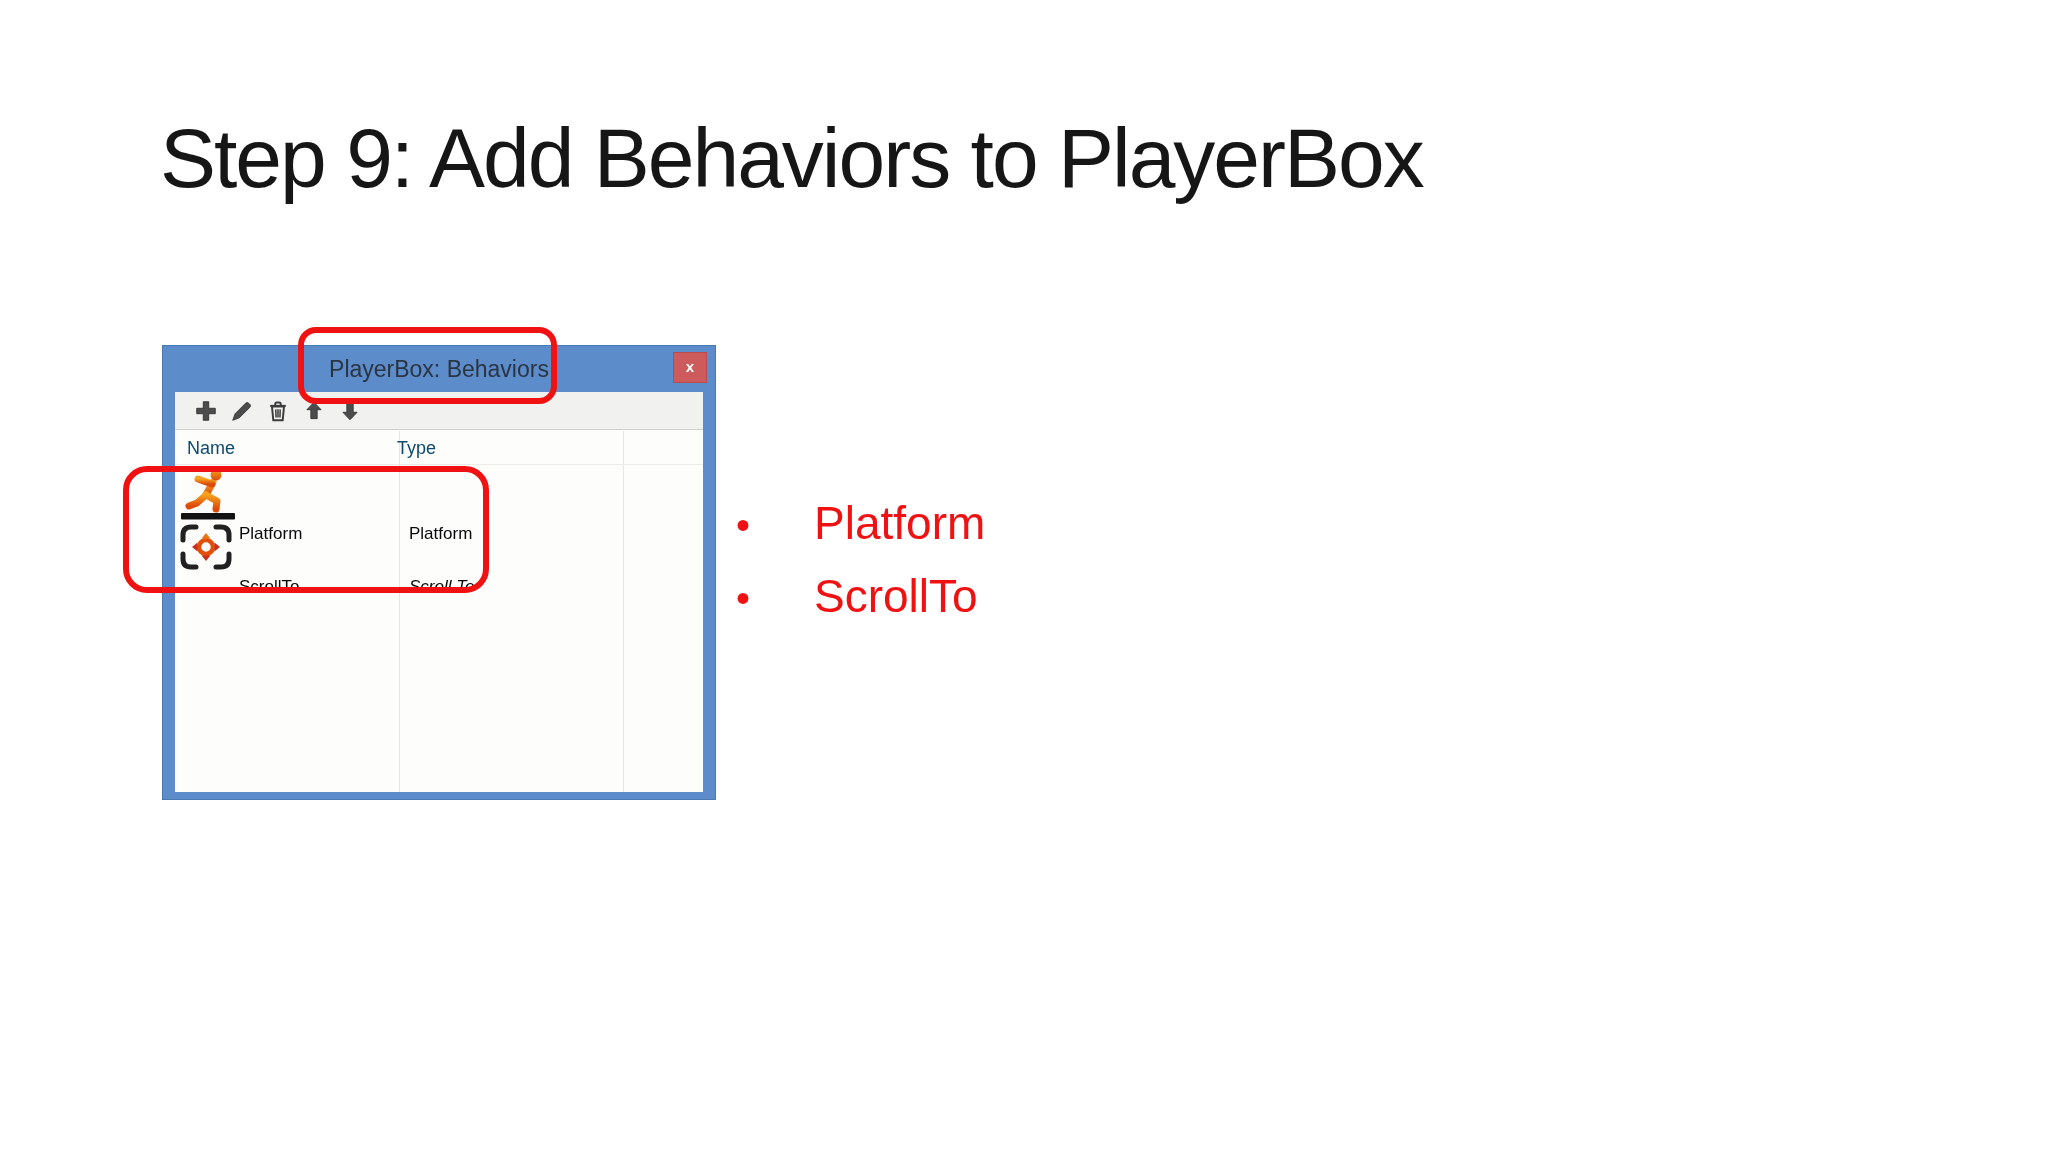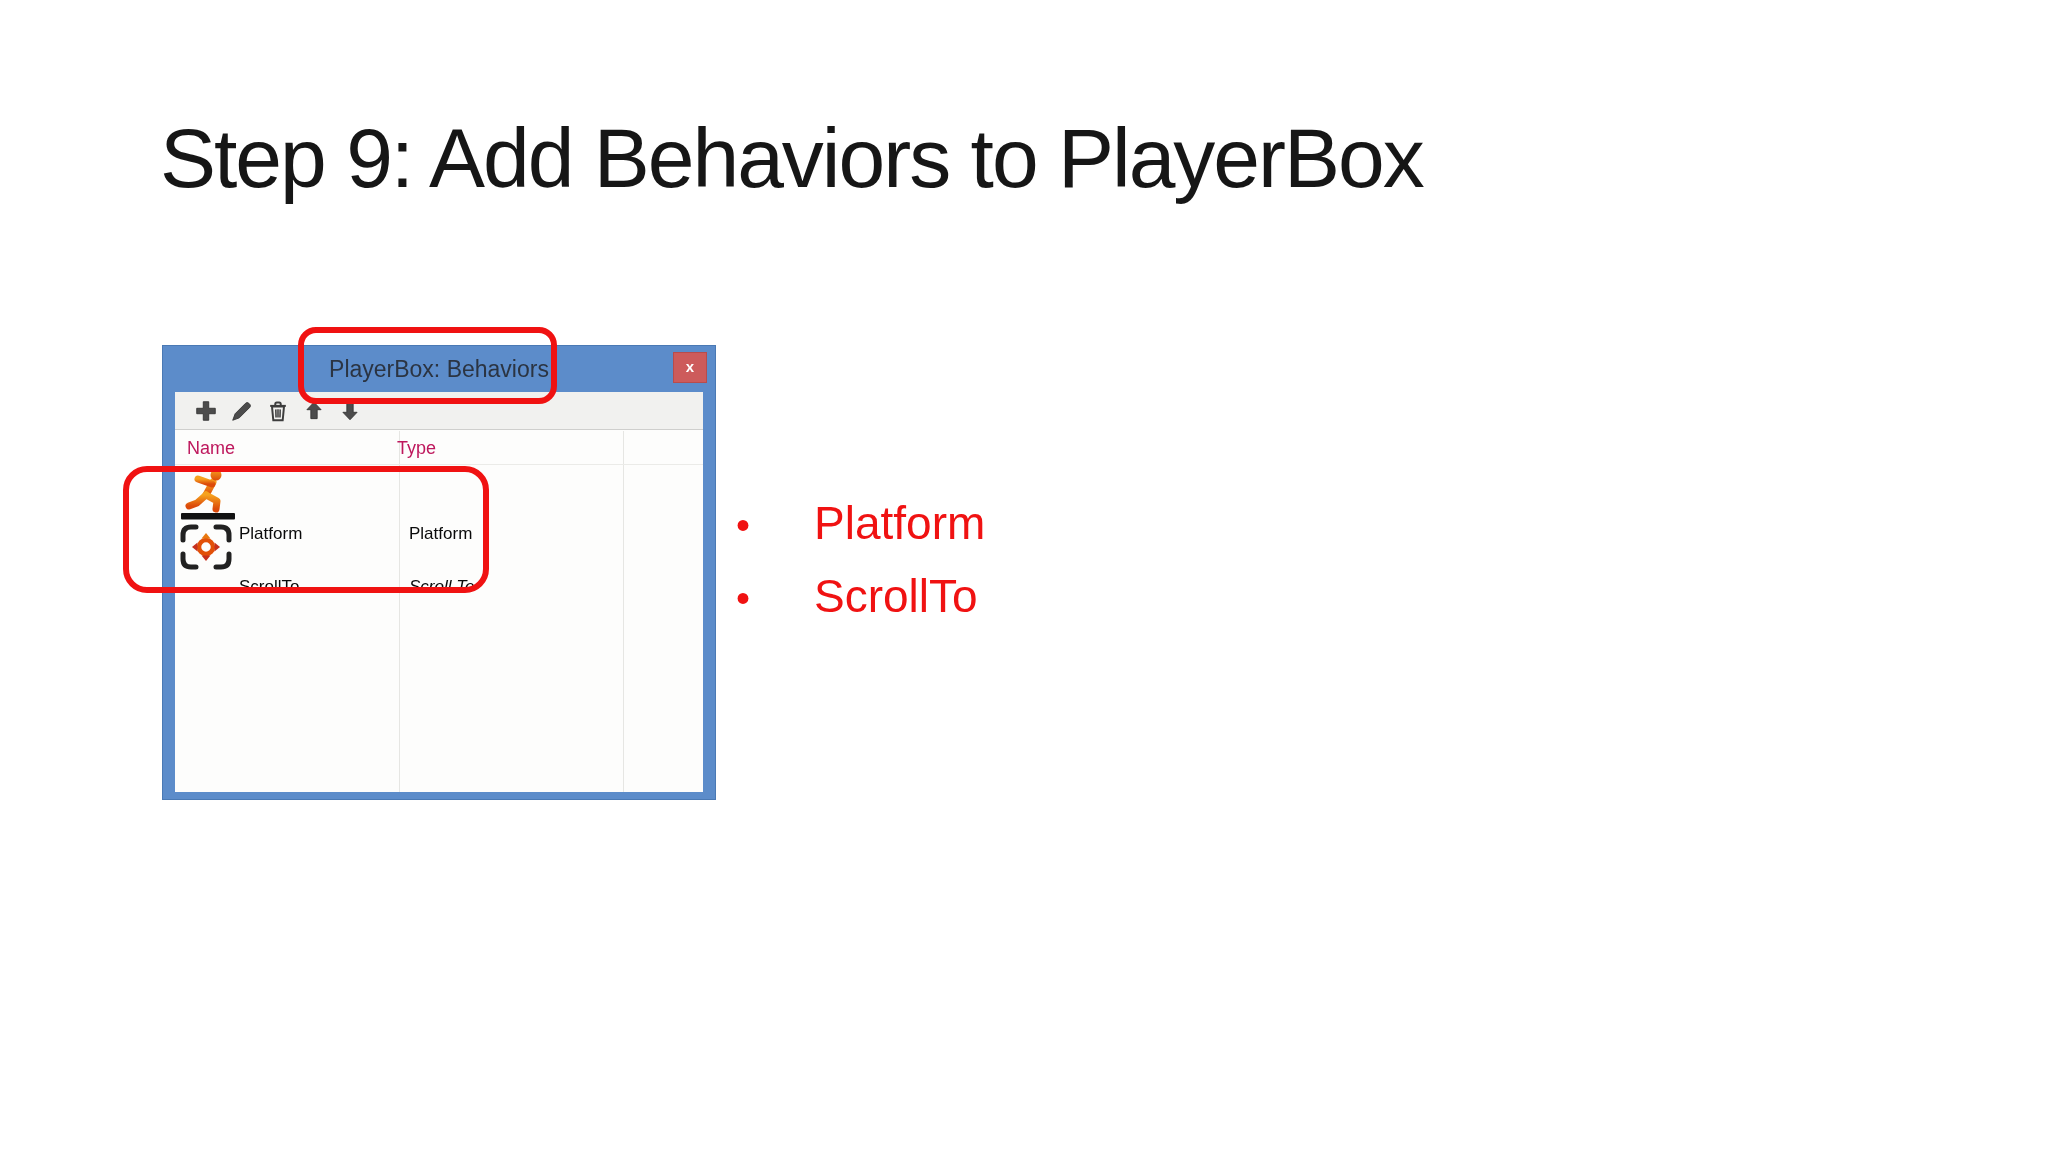--- a/index.html
+++ b/index.html
@@ -28,21 +28,21 @@
            border-bottom:1px solid #cfcfcd;box-sizing:border-box;display:flex;align-items:center;
            padding-left:18px;gap:10px;}
   .tool-btn{width:26px;height:26px;display:flex;align-items:center;justify-content:center;}
   .tool-btn svg{display:block;}
 
   
   .grid{position:absolute;left:0;top:39px;width:100%;height:361px;}
   .col-line{position:absolute;top:0;bottom:0;width:1px;background:var(--grid-line,#e6e6e3);}
   .col-line.c1{left:224px;} .col-line.c2{left:448px;}
   .header-underline{position:absolute;left:0;right:0;top:33px;height:1px;background:#ebebe8;}
-  .col-header{position:absolute;top:7px;font-size:18px;color:#be185d;}
+  .col-header{position:absolute;top:7px;font-size:18px;color:#0c4a6e;}
   .col-header.name{left:12px;} .col-header.type{left:222px;}
 
   .row-icon{position:absolute;}
   .row-label{position:absolute;font-size:17px;color:#0a0a0a;white-space:nowrap;}
 
   
   .anno-box{position:absolute;border:6px solid var(--accent-red,#f01212);background:transparent;}
   .anno-title{left:298px;top:327px;width:247px;height:65px;border-radius:18px;}
   .anno-rows{left:123px;top:466px;width:354px;height:115px;border-radius:24px;}
 

